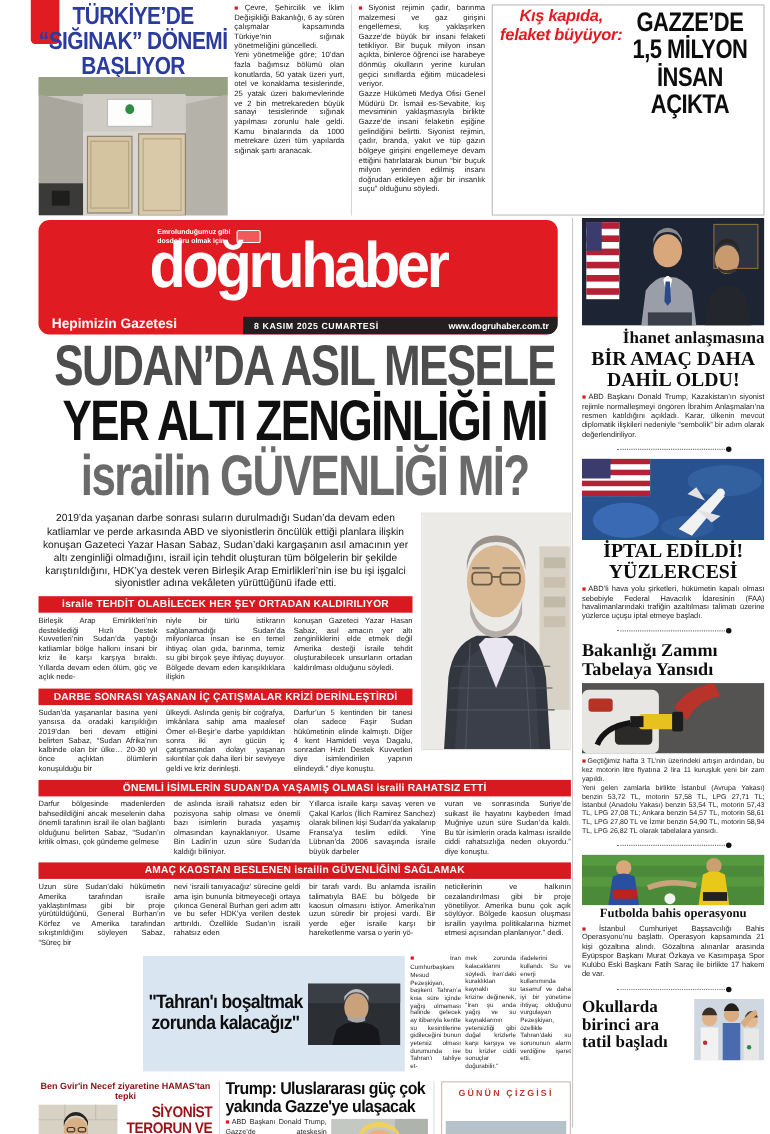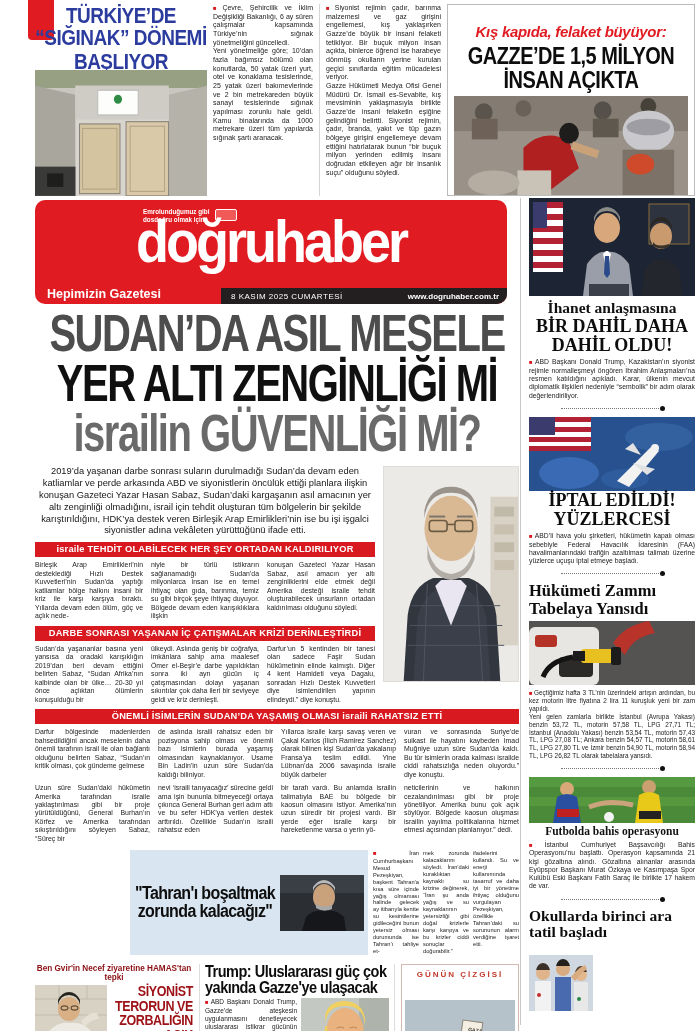--- a/index.html
+++ b/index.html
@@ -18,37 +18,37 @@
                  background:#e11b22; border-radius:0 0 4px 4px; }
 
   
   .top-strip { position:absolute; left:35px; top:4px; width:692px; height:192px; display:flex; gap:6px; }
   .ts-a { width:172px; display:flex; flex-direction:column; }
   .ts-a-headline { font-weight:800; font-size:19px; line-height:1.02; text-align:center;
                    color:#2b3b9e; transform:scaleY(1.18); transform-origin:top center; letter-spacing:-0.5px; }
   .bunker { margin-top:8px; flex:1; position:relative; overflow:hidden; background:linear-gradient(#97a083 0 14%, #c9c6bf 14% 100%); }
   .ts-b { width:100px; font-size:7.2px; }
   .ts-c { width:122px; font-size:7.2px; border-left:1px solid #d5d5d5; padding-left:6px; }
-  .gazze-box { width:248px; border:1px solid #bbb; padding:18px 6px; display:flex; flex-direction:column; }
+  .gazze-box { width:248px; border:1px solid #bbb; padding:1px 6px; display:flex; }
   .gazze-kicker { font-weight:700; font-style:italic; font-size:15px; color:#e11b22; text-align:center; letter-spacing:-0.3px; }
   .gazze-main { font-weight:800; font-size:20px; line-height:1.02; color:#0d0d0d; text-align:center;
                 transform:scaleY(1.22); transform-origin:top center; letter-spacing:-0.5px; margin-top:3px; }
   .gazze-photo { margin-top:12px; flex:1; }
 
   
   .masthead { position:absolute; left:35px; top:200px; width:472px; height:104px;
               background:#e11b22; border-radius:10px; overflow:hidden; }
   .mh-slogan { position:absolute; left:108px; top:8px; color:#fff; font-size:6.3px; font-weight:700; line-height:1.25; }
   .mh-stamp { position:absolute; left:180px; top:9px; width:22px; height:12px; background:#f25a5a; border:1px solid #fff; border-radius:2px; }
   .mh-logo { position:absolute; left:0; right:0; top:8px; text-align:center; color:#fff; font-weight:800;
              font-size:54px; letter-spacing:-3px; transform:scaleY(1.08); transform-origin:top center; }
   .mh-tagline { position:absolute; left:12px; bottom:3px; color:#fff; font-weight:700; font-size:12.5px; }
   .mh-bar { position:absolute; left:186px; right:0; bottom:0; height:16px; background:#231f20;
             display:flex; align-items:center; justify-content:space-between; padding:0 8px 0 10px; }
-  .mh-date { color:#fff; font-weight:400; font-size:8px; letter-spacing:0.5px; }
+  .mh-date { color:#fff; font-weight:700; font-size:8px; letter-spacing:0.5px; }
   .mh-site { color:#fff; font-weight:700; font-size:8px; }
 
   
   .main-col { position:absolute; left:35px; top:308px; width:484px; }
   .lead-headline div { text-align:center; font-weight:800; letter-spacing:-1.5px;
                        font-size:40px; line-height:50px; transform:scaleY(1.3); transform-origin:center; }
   .lh1 { color:#4d4d4d; } .lh2 { color:#101010; } .lh3 { color:#6a6a6a; }
   .lead-wrap { position:relative; margin-top:8px; }
   .portrait { position:absolute; right:0; top:0; width:136px; height:216px; border:1px solid #e0ddd8; }
   .lead-left { width:340px; }
@@ -87,29 +87,29 @@
   .trump-photo { flex:1; height:92px; }
 
   .cartoon-box { width:118px; border:1px solid #d3b8ae; padding:3px; }
   .cartoon-title { text-align:center; color:#c0392b; font-weight:800; font-size:8px; letter-spacing:2px; padding:2px 0 21px; }
   .cartoon-art { width:100%; height:104px; }
 
   
   .v-divider { position:absolute; left:520px; top:198px; bottom:6px; width:1px; background:#c9c9c9; }
   .sidebar { position:absolute; left:529px; top:198px; width:166px; height:828px; overflow:hidden; }
   .sb-photo { width:100%; }
-  .sb-head-top { text-align:center; font-weight:600; font-size:15.5px; margin-top:3px; color:#111; }
+  .sb-head-top { text-align:right; font-weight:600; font-size:15.5px; margin-top:3px; color:#111; }
   .sb-head-main { text-align:center; font-weight:800; font-size:18px; line-height:1.04; color:#0d0d0d; }
   .sb-body { margin-top:4px; font-size:6.8px; line-height:1.22; text-align:justify; }
   .sep { position:relative; margin:8px auto; width:62%; border-top:1px dotted #777; }
   .sep-dot { position:absolute; right:-2px; top:-3px; width:5px; height:5px; background:#111; border-radius:50%; }
   .fuel-head { font-weight:800; font-size:16.5px; line-height:1.08; color:#0d0d0d; }
   .futbol-kicker { text-align:center; font-size:11.5px; color:#111; margin-top:2px; }
   .futbol-head { text-align:center; font-weight:800; font-size:12.8px; line-height:1.05; color:#0d0d0d; }
-  .okul-row { display:flex; gap:15px;flex-direction:column; }
+  .okul-row { display:flex; gap:15px; }
   .okul-head { flex:1; font-weight:800; font-size:15.5px; line-height:1.05; color:#0d0d0d; }
   .okul-photo { width:64px; height:56px; flex:none; }
 </style>
 </head>
 <body>
 
 <div class="page">
 
   <div class="corner-mark"></div>
 
@@ -254,20 +254,21 @@
       <div class="sect-header">ÖNEMLİ İSİMLERİN SUDAN’DA YAŞAMIŞ OLMASI israili RAHATSIZ ETTİ</div>
       <div class="sect-cols">
         <p>Darfur bölgesinde madenlerden bahsedildiğini ancak meselenin daha önemli tarafının israil ile olan bağlantı olduğunu belirten Sabaz, “Sudan’ın kritik olması, çok gündeme gelmese</p>
         <p>de aslında israili rahatsız eden bir pozisyona sahip olması ve önemli bazı isimlerin burada yaşamış olmasından kaynaklanıyor. Usame Bin Ladin’in uzun süre Sudan’da kaldığı biliniyor.</p>
         <p>Yıllarca israile karşı savaş veren ve Çakal Karlos (İlich Ramirez Sanchez) olarak bilinen kişi Sudan’da yakalanıp Fransa’ya teslim edildi. Yine Lübnan’da 2006 savaşında israile büyük darbeler</p>
         <p>vuran ve sonrasında Suriye’de suikast ile hayatını kaybeden İmad Muğniye uzun süre Sudan’da kaldı. Bu tür isimlerin orada kalması israilde ciddi rahatsızlığa neden oluyordu.” diye konuştu.</p>
       </div>
     </div>
 
     <div class="sect-full">
+      <div class="sect-header">AMAÇ KAOSTAN BESLENEN israilin GÜVENLİĞİNİ SAĞLAMAK</div>
       <div class="sect-cols">
         <p>Uzun süre Sudan’daki hükümetin Amerika tarafından israile yaklaştırılması gibi bir proje yürütüldüğünü, General Burhan’ın Körfez ve Amerika tarafından sıkıştırıldığını söyleyen Sabaz, “Süreç bir</p>
         <p>nevi ‘israili tanıyacağız’ sürecine geldi ama işin bununla bitmeyeceği ortaya çıkınca General Burhan geri adım attı ve bu sefer HDK’ya verilen destek arttırıldı. Özellikle Sudan’ın israili rahatsız eden</p>
         <p>bir tarafı vardı. Bu anlamda israilin talimatıyla BAE bu bölgede bir kaosun olmasını istiyor. Amerika’nın uzun süredir bir projesi vardı. Bir yerde eğer israile karşı bir hareketlenme varsa o yerin yö-</p>
         <p>neticilerinin ve halkının cezalandırılması gibi bir proje yönetiliyor. Amerika bunu çok açık söylüyor. Bölgede kaosun oluşması israilin yayılma politikalarına hizmet etmesi açısından planlanıyor.” dedi.</p>
       </div>
     </div>
 
     <div class="tahran-row">
       <div class="tahran-spacer"></div>
@@ -395,21 +396,21 @@
           <polygon points="76,58 80,58 81,76 78,80 75,76" fill="#2a4a8a"></polygon>
           <ellipse cx="132" cy="38" rx="11" ry="13" fill="#c89a6e"></ellipse>
           <path d="M121,33 Q123,23 132,23 Q141,23 143,33 L143,28 Q139,19 132,19 Q125,19 121,28 Z" fill="#2a2622"></path>
           <path d="M124,44 Q128,50 140,46 L140,49 Q132,53 124,48 Z" fill="#3a332c"></path>
           <path d="M112,98 L116,72 Q124,60 132,62 Q142,60 150,72 L154,98 Z" fill="#23262c"></path>
           <rect x="60" y="86" width="40" height="12" fill="#3a3f4a"></rect>
         </svg>
       </div>
       <div class="sb-head-top serif">İhanet anlaşmasına</div>
       <div class="sb-head-main serif">
-        <div>BİR DAHİL DAHA</div>
+        <div>BİR AMAÇ DAHA</div>
         <div>DAHİL OLDU!</div>
       </div>
       <p class="sb-body"><span class="bullet">■</span><span>ABD Başkanı Donald Trump, Kazakistan’ın siyonist rejimle normalleşmeyi öngören İbrahim Anlaşmaları’na resmen katıldığını açıkladı. Karar, ülkenin mevcut diplomatik ilişkileri nedeniyle “sembolik” bir adım olarak değerlendiriliyor.</span></p>
     </div>
     <div class="sep">
         <span class="sep-dot"></span>
       </div>
 
     <div>
       <div class="sb-photo" style="height:74px">
@@ -437,21 +438,21 @@
         <div>YÜZLERCESİ</div>
       </div>
       <p class="sb-body"><span class="bullet">■</span><span>ABD’li hava yolu şirketleri, hükümetin kapalı olması sebebiyle Federal Havacılık İdaresinin (FAA) havalimanlarındaki trafiğin azaltılması talimatı üzerine yüzlerce uçuşu iptal etmeye başladı.</span></p>
     </div>
     <div class="sep">
         <span class="sep-dot"></span>
       </div>
 
     <div>
       <div class="fuel-head serif">
-        <div>Hükümeti Zammı</div>
+        <div>Bakanlığı Zammı</div>
         <div>Tabelaya Yansıdı</div>
       </div>
       <div class="sb-photo" style="height:64px; margin-top:3px">
         <svg width="100%" height="100%" viewBox="0 0 166 64" preserveAspectRatio="none">
           <rect width="166" height="64" fill="#555352"></rect>
           <rect x="0" y="6" width="70" height="58" rx="6" fill="#e8e6e2"></rect>
           <rect x="6" y="14" width="22" height="12" rx="3" fill="#b43226"></rect>
           <rect x="30" y="36" width="34" height="20" rx="4" fill="#2c2a28"></rect>
           <path d="M120,0 Q96,4 84,22 L96,34 Q104,16 126,12 Z" fill="#b8332a"></path>
           <path d="M92,30 Q80,34 72,30 L66,38 Q76,44 90,40 Z" fill="#caa27c"></path>

